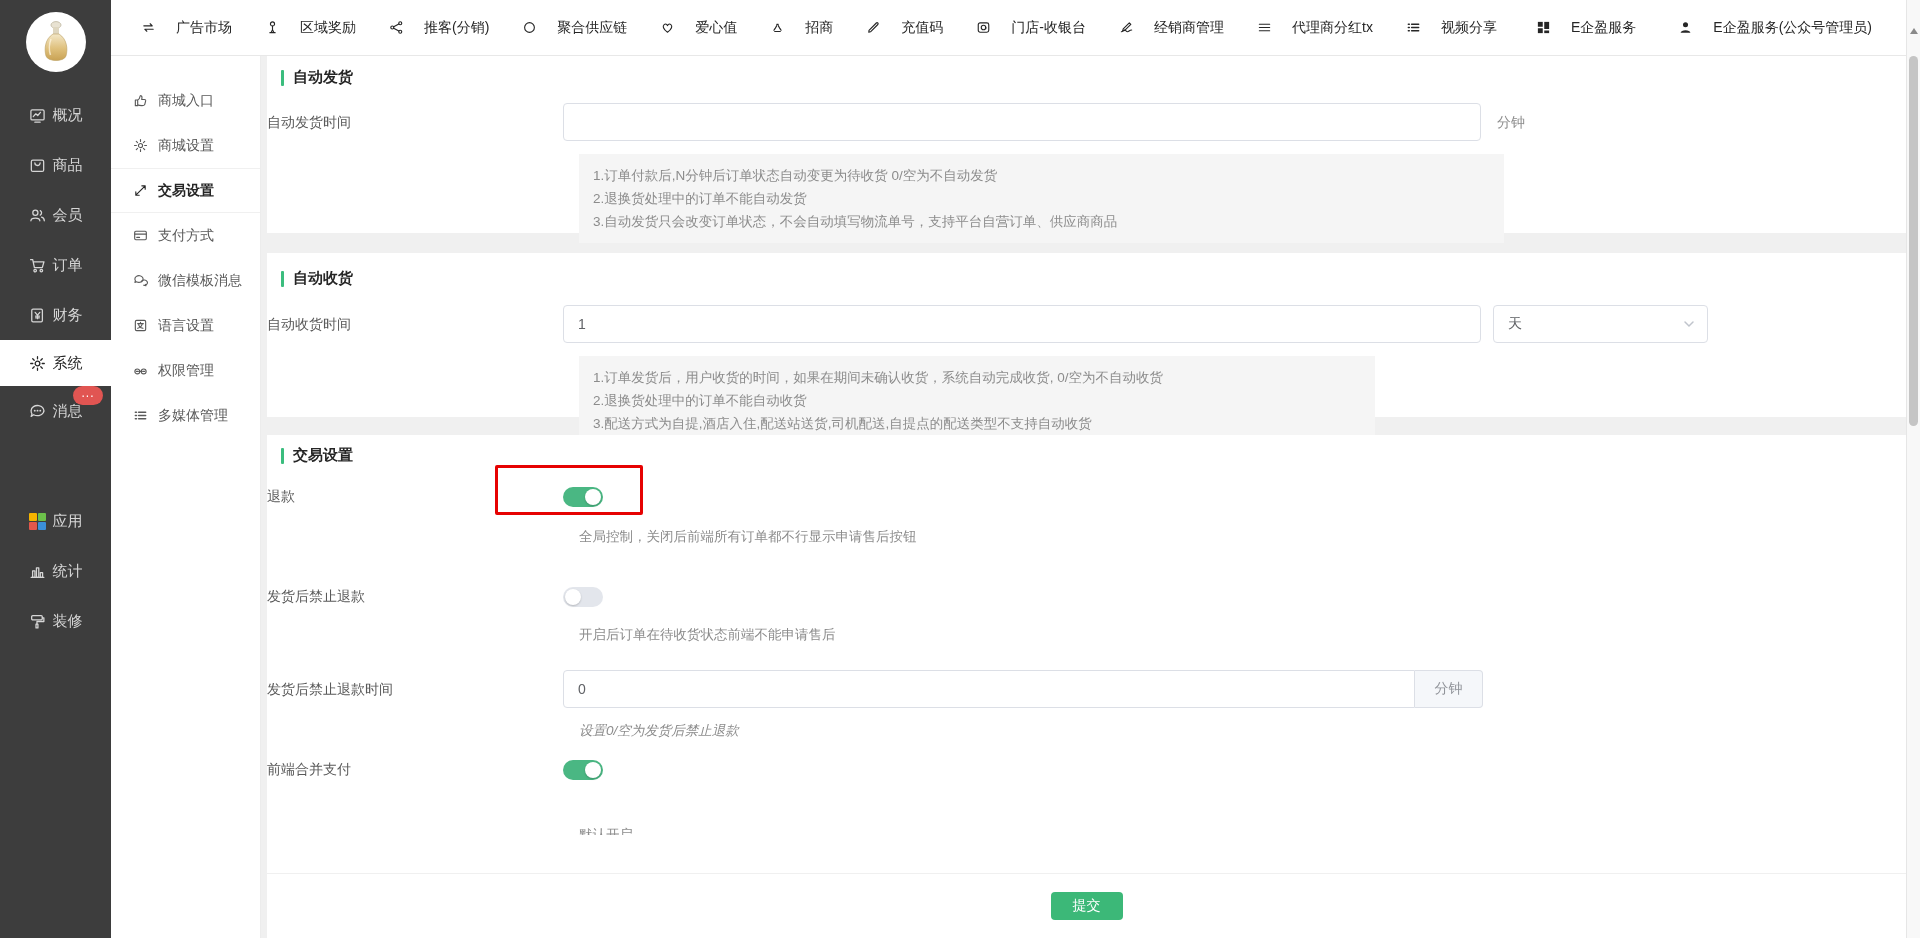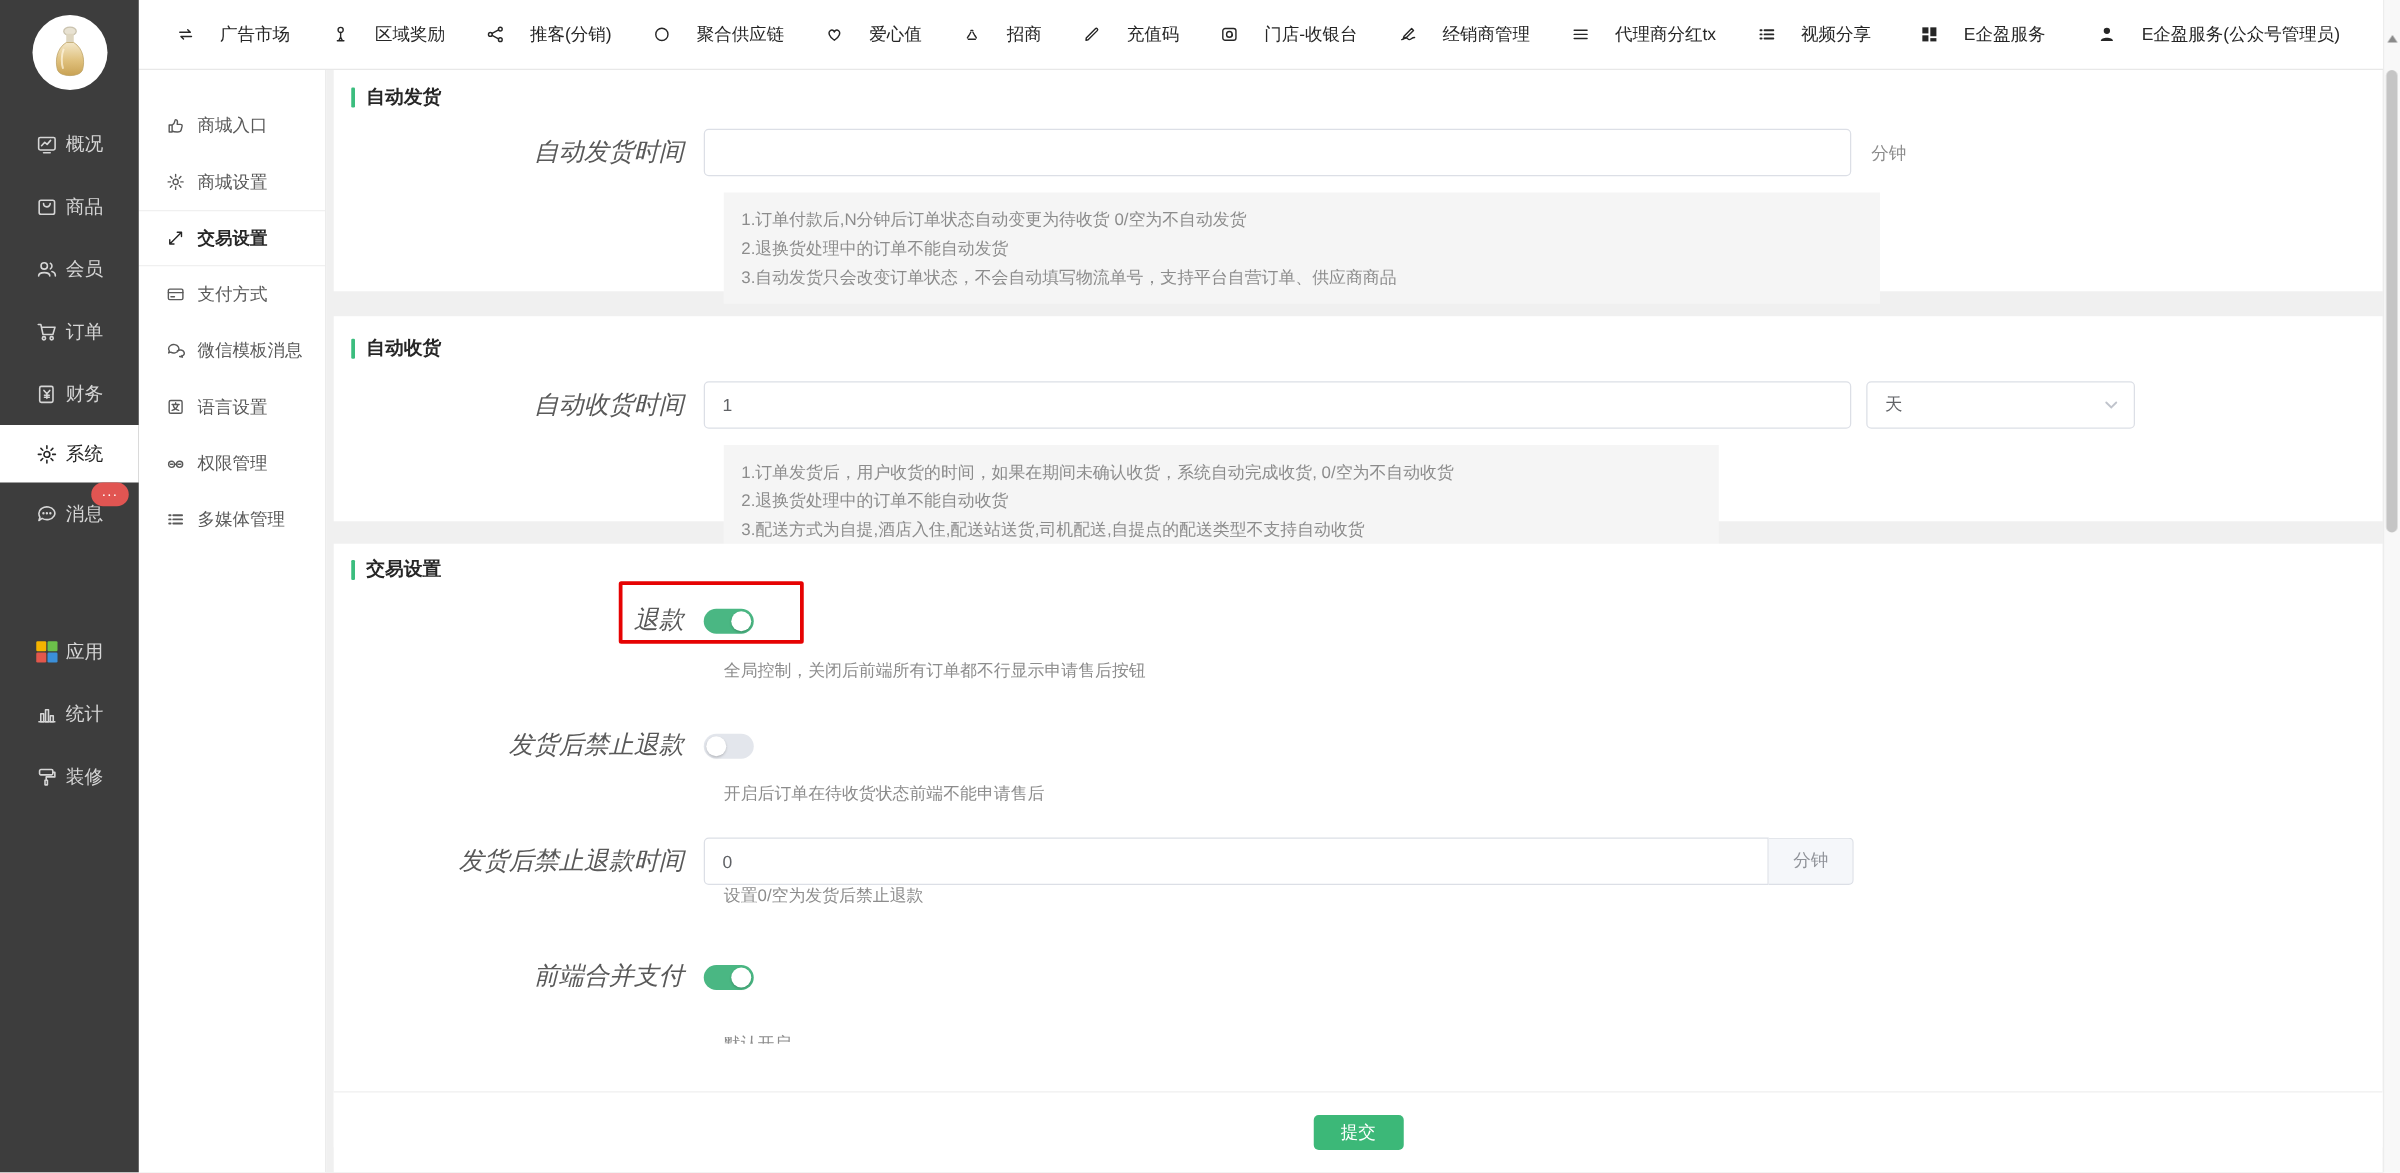--- a/index.html
+++ b/index.html
@@ -42,21 +42,21 @@
   
   .content { flex:1; background:#f0f0f0; padding:0 14px 0 6px; position:relative; overflow:hidden; }
   .card { background:#fff; }
   .card1 { height:177px; }
   .gap { height:20px; }
   .card2 { height:164px; }
   .card3 { height:483px; position:relative; }
   .sec-title { display:flex; align-items:center; padding:12px 0 0 14px; font-size:15px; font-weight:bold; color:#262626; }
   .sec-title::before { content:""; width:3px; height:16px; background:#3bbd7e; margin-right:9px; border-radius:1px; }
   .form-row { display:flex; align-items:flex-start; }
-  .form-label { width:296px; text-align:right; padding-right:16px; color:#595959; font-size:20px; line-height:38px; flex-shrink:0;font-style:italic; }
+  .form-label { width:296px; padding-right:16px; color:#595959; font-size:14px; line-height:38px; flex-shrink:0; }
   .form-label.sm { line-height:22px; }
   .txt-input { width:918px; height:38px; border:1px solid #dcdfe6; border-radius:4px; padding:0 14px; font-size:14px; color:#606266; outline:none; background:#fff; font-family:inherit; }
   .unit-text { margin-left:16px; color:#8c8c8c; line-height:38px; }
   .tips { margin:13px 0 0 312px; background:#f5f5f5; padding:10px 14px; color:#8c8c8c; font-size:13.5px; line-height:23px; }
   .tips.w1 { width:925px; } .tips.w2 { width:796px; }
   .select-box { width:215px; height:38px; border:1px solid #dcdfe6; border-radius:4px; margin-left:12px; display:flex; align-items:center; justify-content:space-between; padding:0 12px 0 14px; color:#606266; cursor:pointer; background:#fff; }
   .select-box svg { width:12px; height:12px; stroke:#c0c4cc; fill:none; stroke-width:1.5; stroke-linecap:round; }
   .switch { width:40px; height:20px; border-radius:10px; background:#e3e6ec; position:relative; cursor:pointer; margin-top:2px; }
   .switch::after { content:""; position:absolute; top:2px; left:2px; width:16px; height:16px; border-radius:50%; background:#fff; box-shadow:0 1px 2px rgba(0,0,0,.2); }
   .switch.on { background:#4ab783; }
@@ -396,23 +396,23 @@
           </div>
           <div class="help-line" style="margin-top:19px;">开启后订单在待收货状态前端不能申请售后</div>
 
           <div class="form-row" style="margin-top:26px;">
             <div class="form-label">发货后禁止退款时间</div>
             <div class="input-group">
               <input class="txt-input" type="text" value="0" style="">
               <div class="group-suffix">分钟</div>
             </div>
           </div>
-          <div class="help-line" style="">设置0/空为发货后禁止退款</div>
-
-          <div class="form-row" style="margin-top:44px;">
+          <div class="help-line" style="margin-top:14px;font-style:italic;">设置0/空为发货后禁止退款</div>
+
+          <div class="form-row" style="margin-top:18px;">
             <div class="form-label sm">前端合并支付</div>
             <div class="switch on"></div>
           </div>
           <div class="clip-text">默认开启</div>
         </div>
 
         <div class="bottom-bar">
           <button class="submit-btn">提交</button>
         </div>
       </div>

